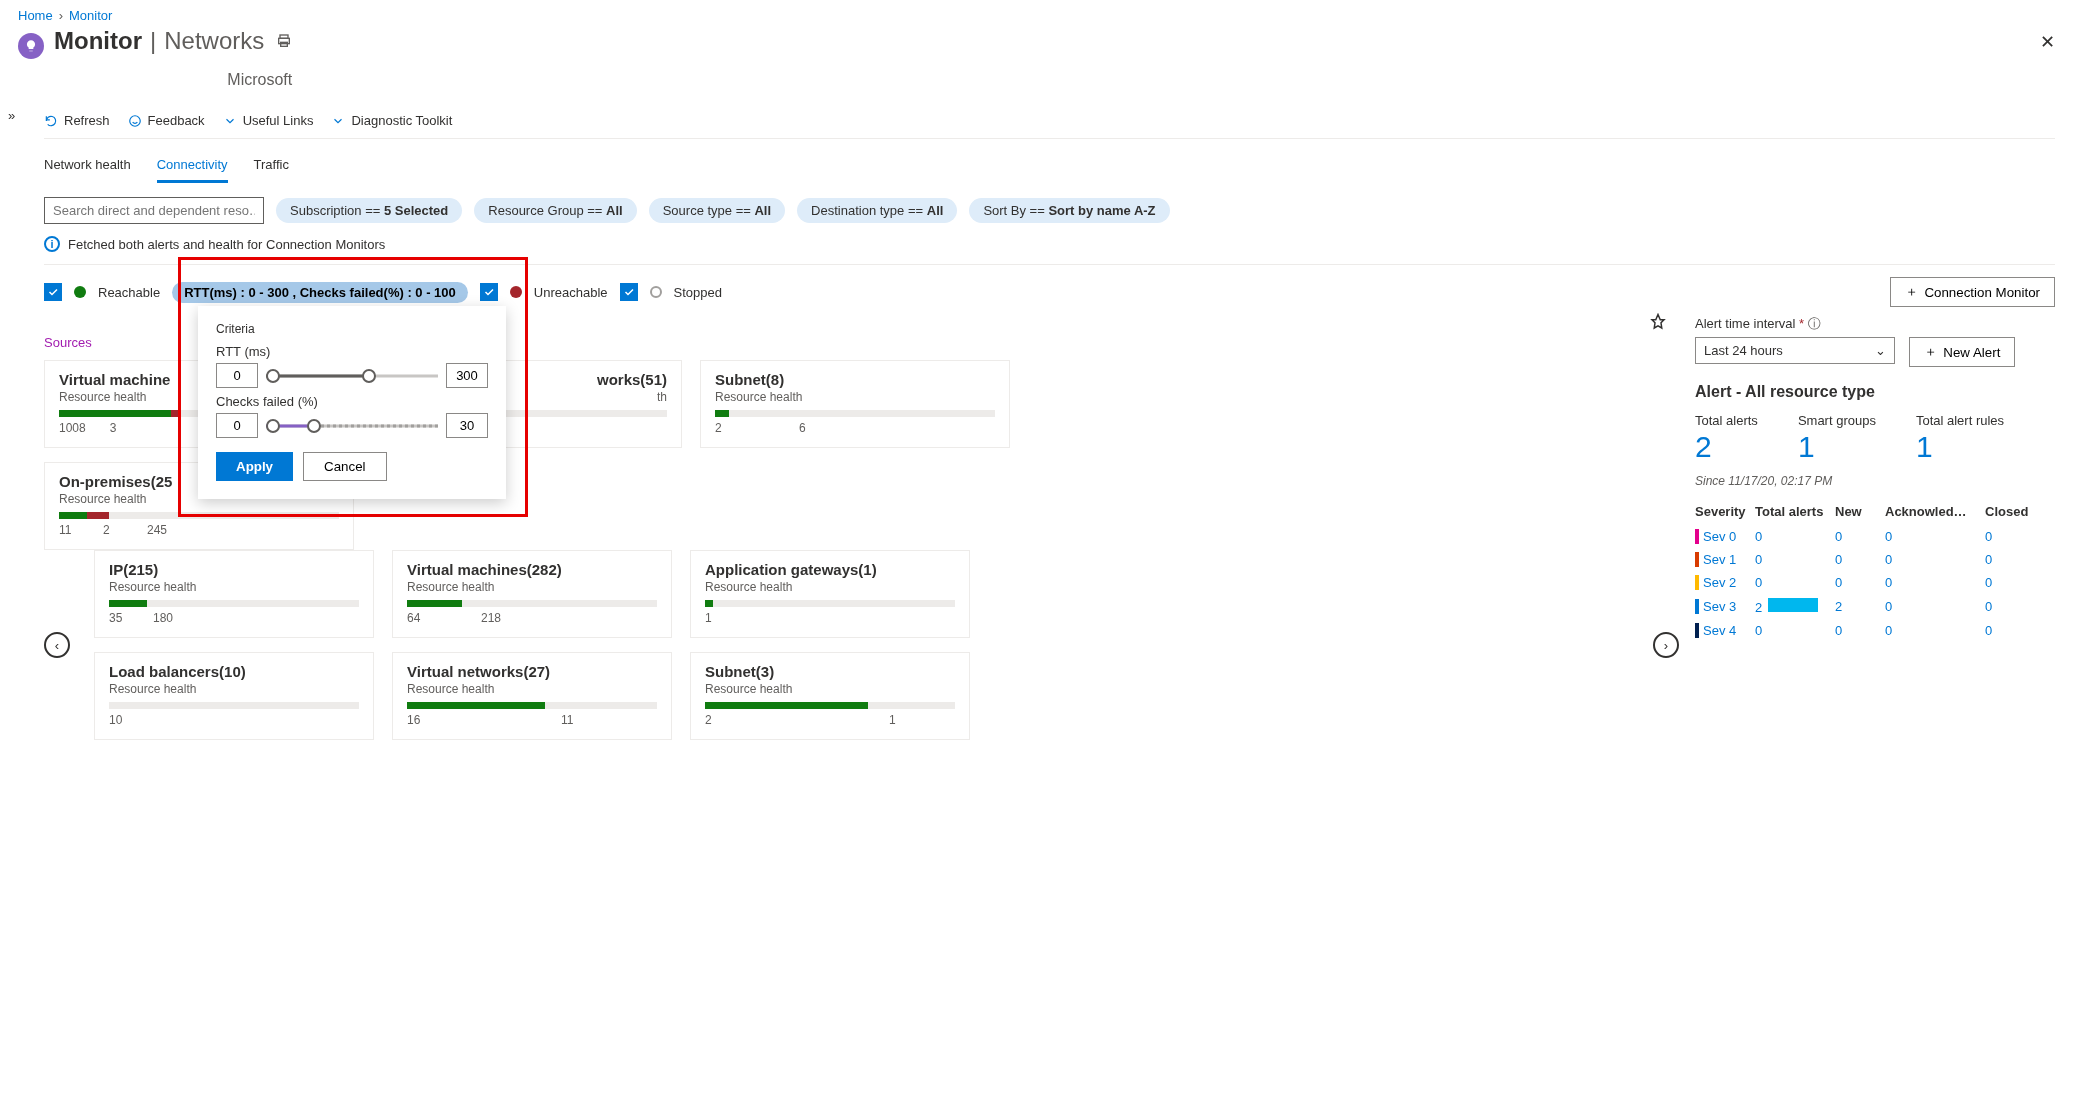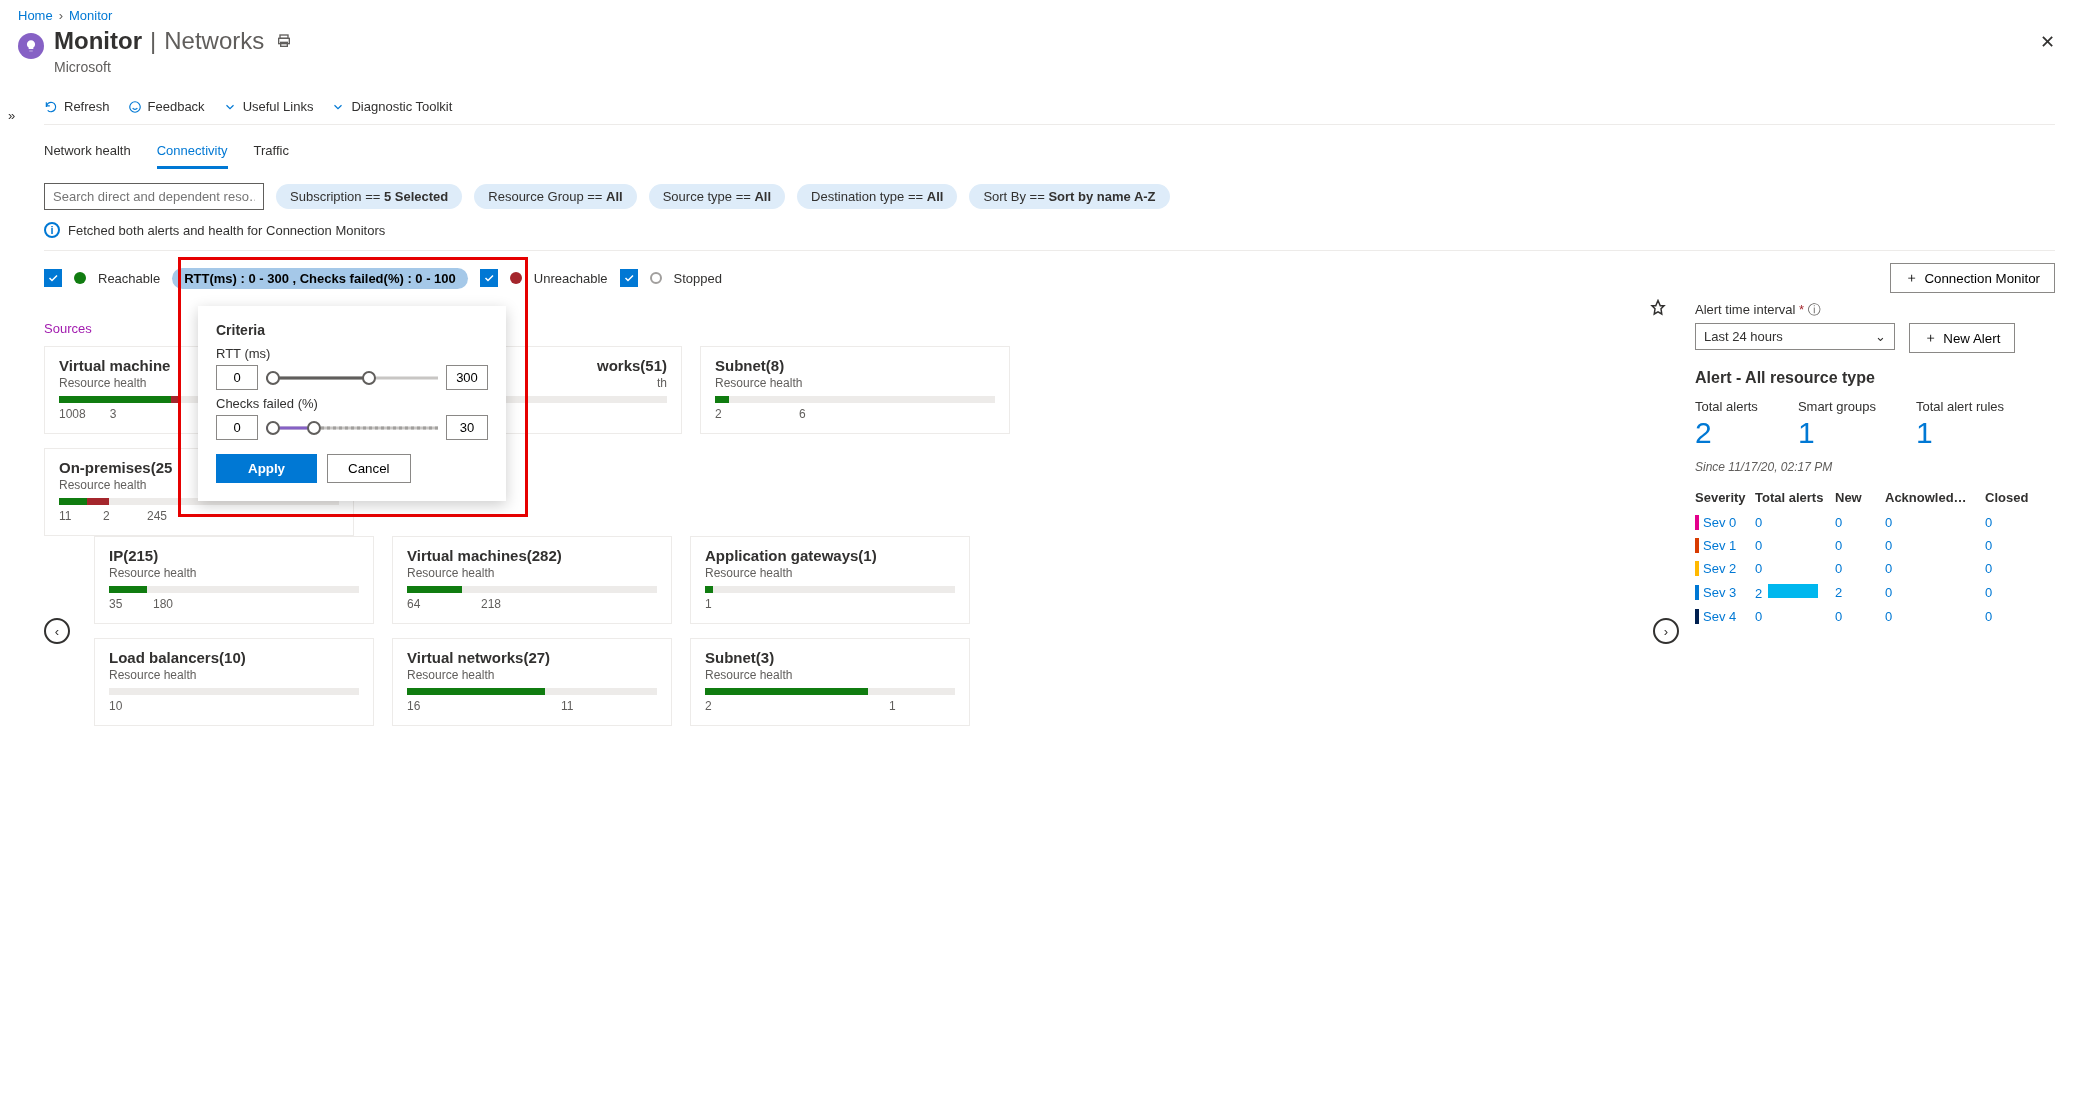--- a/index.html
+++ b/index.html
@@ -12,21 +12,21 @@
   .breadcrumb { display: flex; align-items: center; gap: 6px; font-size: 13px; margin-bottom: 4px; }
   .breadcrumb .sep { color: #605e5c; }
 
   
   .page-header { display: flex; align-items: flex-start; gap: 10px; position: relative; }
   .page-header .bulb { width: 26px; height: 26px; background: #8661c5; border-radius: 50%; display: flex; align-items: center; justify-content: center; margin-top: 6px; }
   .page-header .bulb svg { width: 14px; height: 14px; fill: #fff; }
   .page-title-row { display: flex; align-items: baseline; gap: 8px; }
   .page-title { font-size: 24px; font-weight: 600; }
   .page-subtitle { font-size: 24px; font-weight: 400; color: #605e5c; }
-  .page-org { font-size: 14px; color: #605e5c; margin-top: 4px; }
+  .page-org { font-size: 16px; color: #605e5c; margin-top: 16px; text-align: right; }
   .close-x { position: absolute; right: 0; top: 4px; font-size: 18px; cursor: pointer; color: #323130; }
   .print-icon { margin-left: 4px; color: #605e5c; }
 
   
   .toolbar-row { display: flex; align-items: center; gap: 18px; margin-top: 24px; padding-left: 26px; }
   .tool { display: flex; align-items: center; gap: 6px; color: #323130; cursor: pointer; }
   .tool svg { width: 14px; height: 14px; }
 
   .hr { border: none; border-top: 1px solid #edebe9; margin: 10px 0 0 26px; }
 
@@ -57,32 +57,32 @@
   .dot.grey { background: #fff; border: 2px solid #a19f9d; }
   .criteria-pill { background: #a5c8e8; color: #000; border-radius: 16px; padding: 3px 12px; font-size: 13px; cursor: pointer; font-weight: 600; }
   .conn-mon-btn { margin-left: auto; border: 1px solid #8a8886; padding: 5px 14px; background: #fff; cursor: pointer; display: flex; align-items: center; gap: 6px; }
 
   
   .highlight-box { position: absolute; border: 3px solid #e60000; pointer-events: none; left: 178px; top: 257px; width: 350px; height: 260px; z-index: 5; }
 
   
   .popover { position: absolute; left: 198px; top: 306px; width: 308px; background: #fff; box-shadow: 0 4px 14px rgba(0,0,0,.2); padding: 16px 18px 18px; z-index: 10; }
   .popover::before { content: ""; position: absolute; top: -8px; left: 24px; border: 8px solid transparent; border-bottom-color: #fff; }
-  .popover h3 { font-size: 14px; font-weight: 700; margin-bottom: 8px; }
+  .popover h3 { font-size: 12px; font-weight: 400; margin-bottom: 8px; }
   .pop-label { font-size: 13px; margin: 6px 0 4px; }
   .slider-row { display: flex; align-items: center; gap: 8px; }
   .num-box { width: 42px; border: 1px solid #8a8886; padding: 4px 6px; text-align: center; font-size: 13px; }
   .slider-track { flex: 1; position: relative; height: 20px; }
   .slider-rail { position: absolute; top: 50%; left: 0; right: 0; height: 3px; background: #c8c6c4; transform: translateY(-50%); }
   .slider-fill { position: absolute; top: 50%; height: 3px; background: #605e5c; transform: translateY(-50%); }
   .slider-fill.purple { background: #8661c5; }
   .slider-fill.dotted { border-top: 3px dotted #a19f9d; background: none; height: 0; }
   .slider-thumb { position: absolute; top: 50%; width: 14px; height: 14px; border-radius: 50%; background: #fff; border: 2px solid #605e5c; transform: translate(-50%,-50%); cursor: grab; }
   .pop-btns { display: flex; gap: 10px; margin-top: 14px; }
-  .btn-primary { background: #0078d4; color: #fff; border: none; padding: 6px 32px; font-weight: 600; cursor: pointer; }
+  .btn-primary { background: #0078d4; color: #fff; border: none; padding: 6px 20px; font-weight: 600; cursor: pointer; }
   .btn-secondary { background: #fff; border: 1px solid #8a8886; padding: 6px 20px; cursor: pointer; }
 
   
   .main-split { display: flex; gap: 16px; margin: 8px 0 0 26px; position: relative; }
   .left-col { flex: 1; position: relative; }
   .right-col { width: 360px; }
 
   .pin { position: absolute; right: 12px; top: -2px; cursor: pointer; color: #323130; }
 
   .section-label { font-size: 13px; color: #a21caf; margin: 20px 0 10px; }

